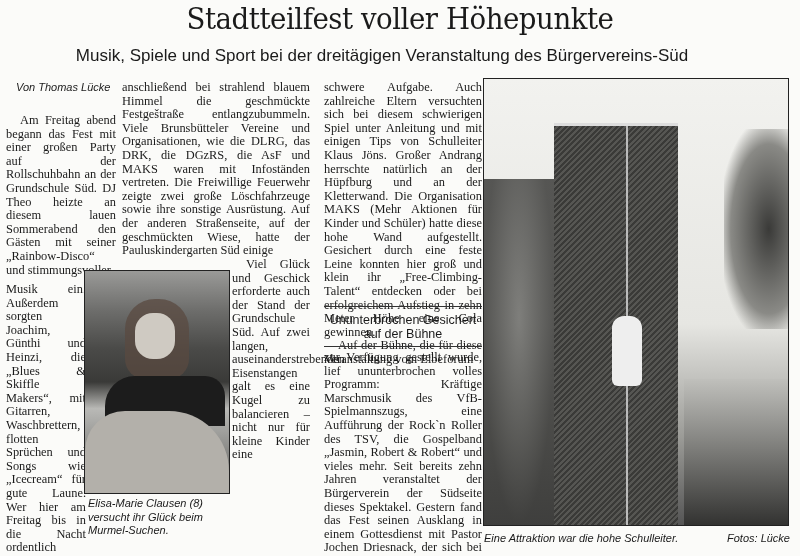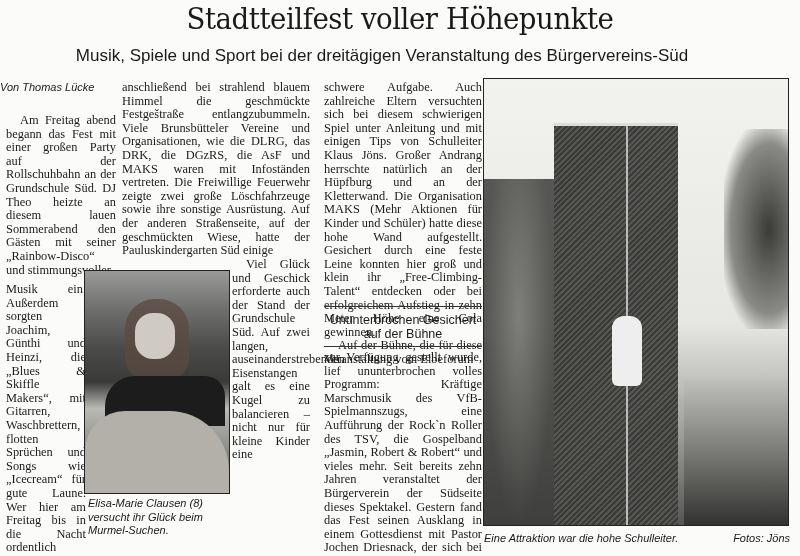--- a/index.html
+++ b/index.html
@@ -1,20 +1,20 @@
 <!DOCTYPE html>
 <html><head>
 <meta charset="utf-8">
 <style>
   html,body{margin:0;padding:0;}
   body{width:800px;height:556px;background:#fbfbf9;position:relative;overflow:hidden;color:#1a1a1a;}
   .abs{position:absolute;}
   .headline{left:0;width:800px;top:2px;text-align:center;font-family:"DejaVu Serif",serif;font-size:30px;letter-spacing:-0.5px;line-height:34px;transform:scaleX(0.92);}
   .subhead{left:0;width:764px;top:46px;text-align:center;font-family:"Liberation Sans",sans-serif;font-size:17px;line-height:20px;}
-  .byline{left:0;top:81px;font-family:"Liberation Sans",sans-serif;font-style:italic;font-size:11px;text-align:center;}
+  .byline{left:16px;top:81px;font-family:"Liberation Sans",sans-serif;font-style:italic;font-size:11px;text-align:center;}
   .col{font-family:"Liberation Serif",serif;font-size:12.4px;line-height:13.6px;text-align:justify;}
   .col p{margin:0;}
   .sans{font-family:"Liberation Sans",sans-serif;font-size:11.4px;line-height:13.6px;}
   .indent{text-indent:14px;}
   .lead{font-weight:bold;}
   .photo{border:1px solid #222;overflow:hidden;}
   .caption{font-family:Liberation Sans, sans-serif;font-style:italic;font-size:11px;line-height:13.5px;}
   .rule{height:1px;background:#333;}
   .intertitle{font-family:"Liberation Sans",sans-serif;font-size:12.5px;line-height:14px;text-align:center;}
 </style>
@@ -55,13 +55,13 @@
 <div class="abs photo" style="left:483px;top:78px;width:304px;height:446px;background:linear-gradient(180deg,#f2f2ef 0%,#e6e6e2 55%,#9c9c98 80%,#555 100%);">
   <div class="abs" style="left:0;top:100px;width:70px;height:346px;background:radial-gradient(ellipse at 50% 40%,#6c6c69 0%,#3b3b39 70%);opacity:.85;"></div>
   <div class="abs" style="left:240px;top:50px;width:64px;height:200px;background:radial-gradient(ellipse at 70% 50%,#3a3a38 0%,#8a8a86 60%,transparent 80%);"></div>
   <div class="abs" style="left:70px;top:44px;width:124px;height:402px;background:repeating-linear-gradient(135deg,#3a3a38 0 2px,#565653 2px 4px);border-top:3px solid #ddd;">
     <div class="abs" style="left:72px;top:0;width:2px;height:402px;background:#bbb;"></div>
     <div class="abs" style="left:58px;top:190px;width:30px;height:70px;background:#eee;border-radius:12px 12px 6px 6px;"></div>
   </div>
   <div class="abs" style="left:200px;top:300px;width:104px;height:146px;background:linear-gradient(180deg,#bfbfbb,#2a2a28);opacity:.8;"></div>
 </div>
 <div class="abs caption" style="left:484px;top:532px;width:220px;">Eine Attraktion war die hohe Schulleiter.</div>
-<div class="abs caption" style="left:726px;top:532px;width:64px;text-align:right;">Fotos: Jöns</div>
+<div class="abs caption" style="left:726px;top:532px;width:64px;text-align:right;">Fotos: Lücke</div>
 
 </body></html>

